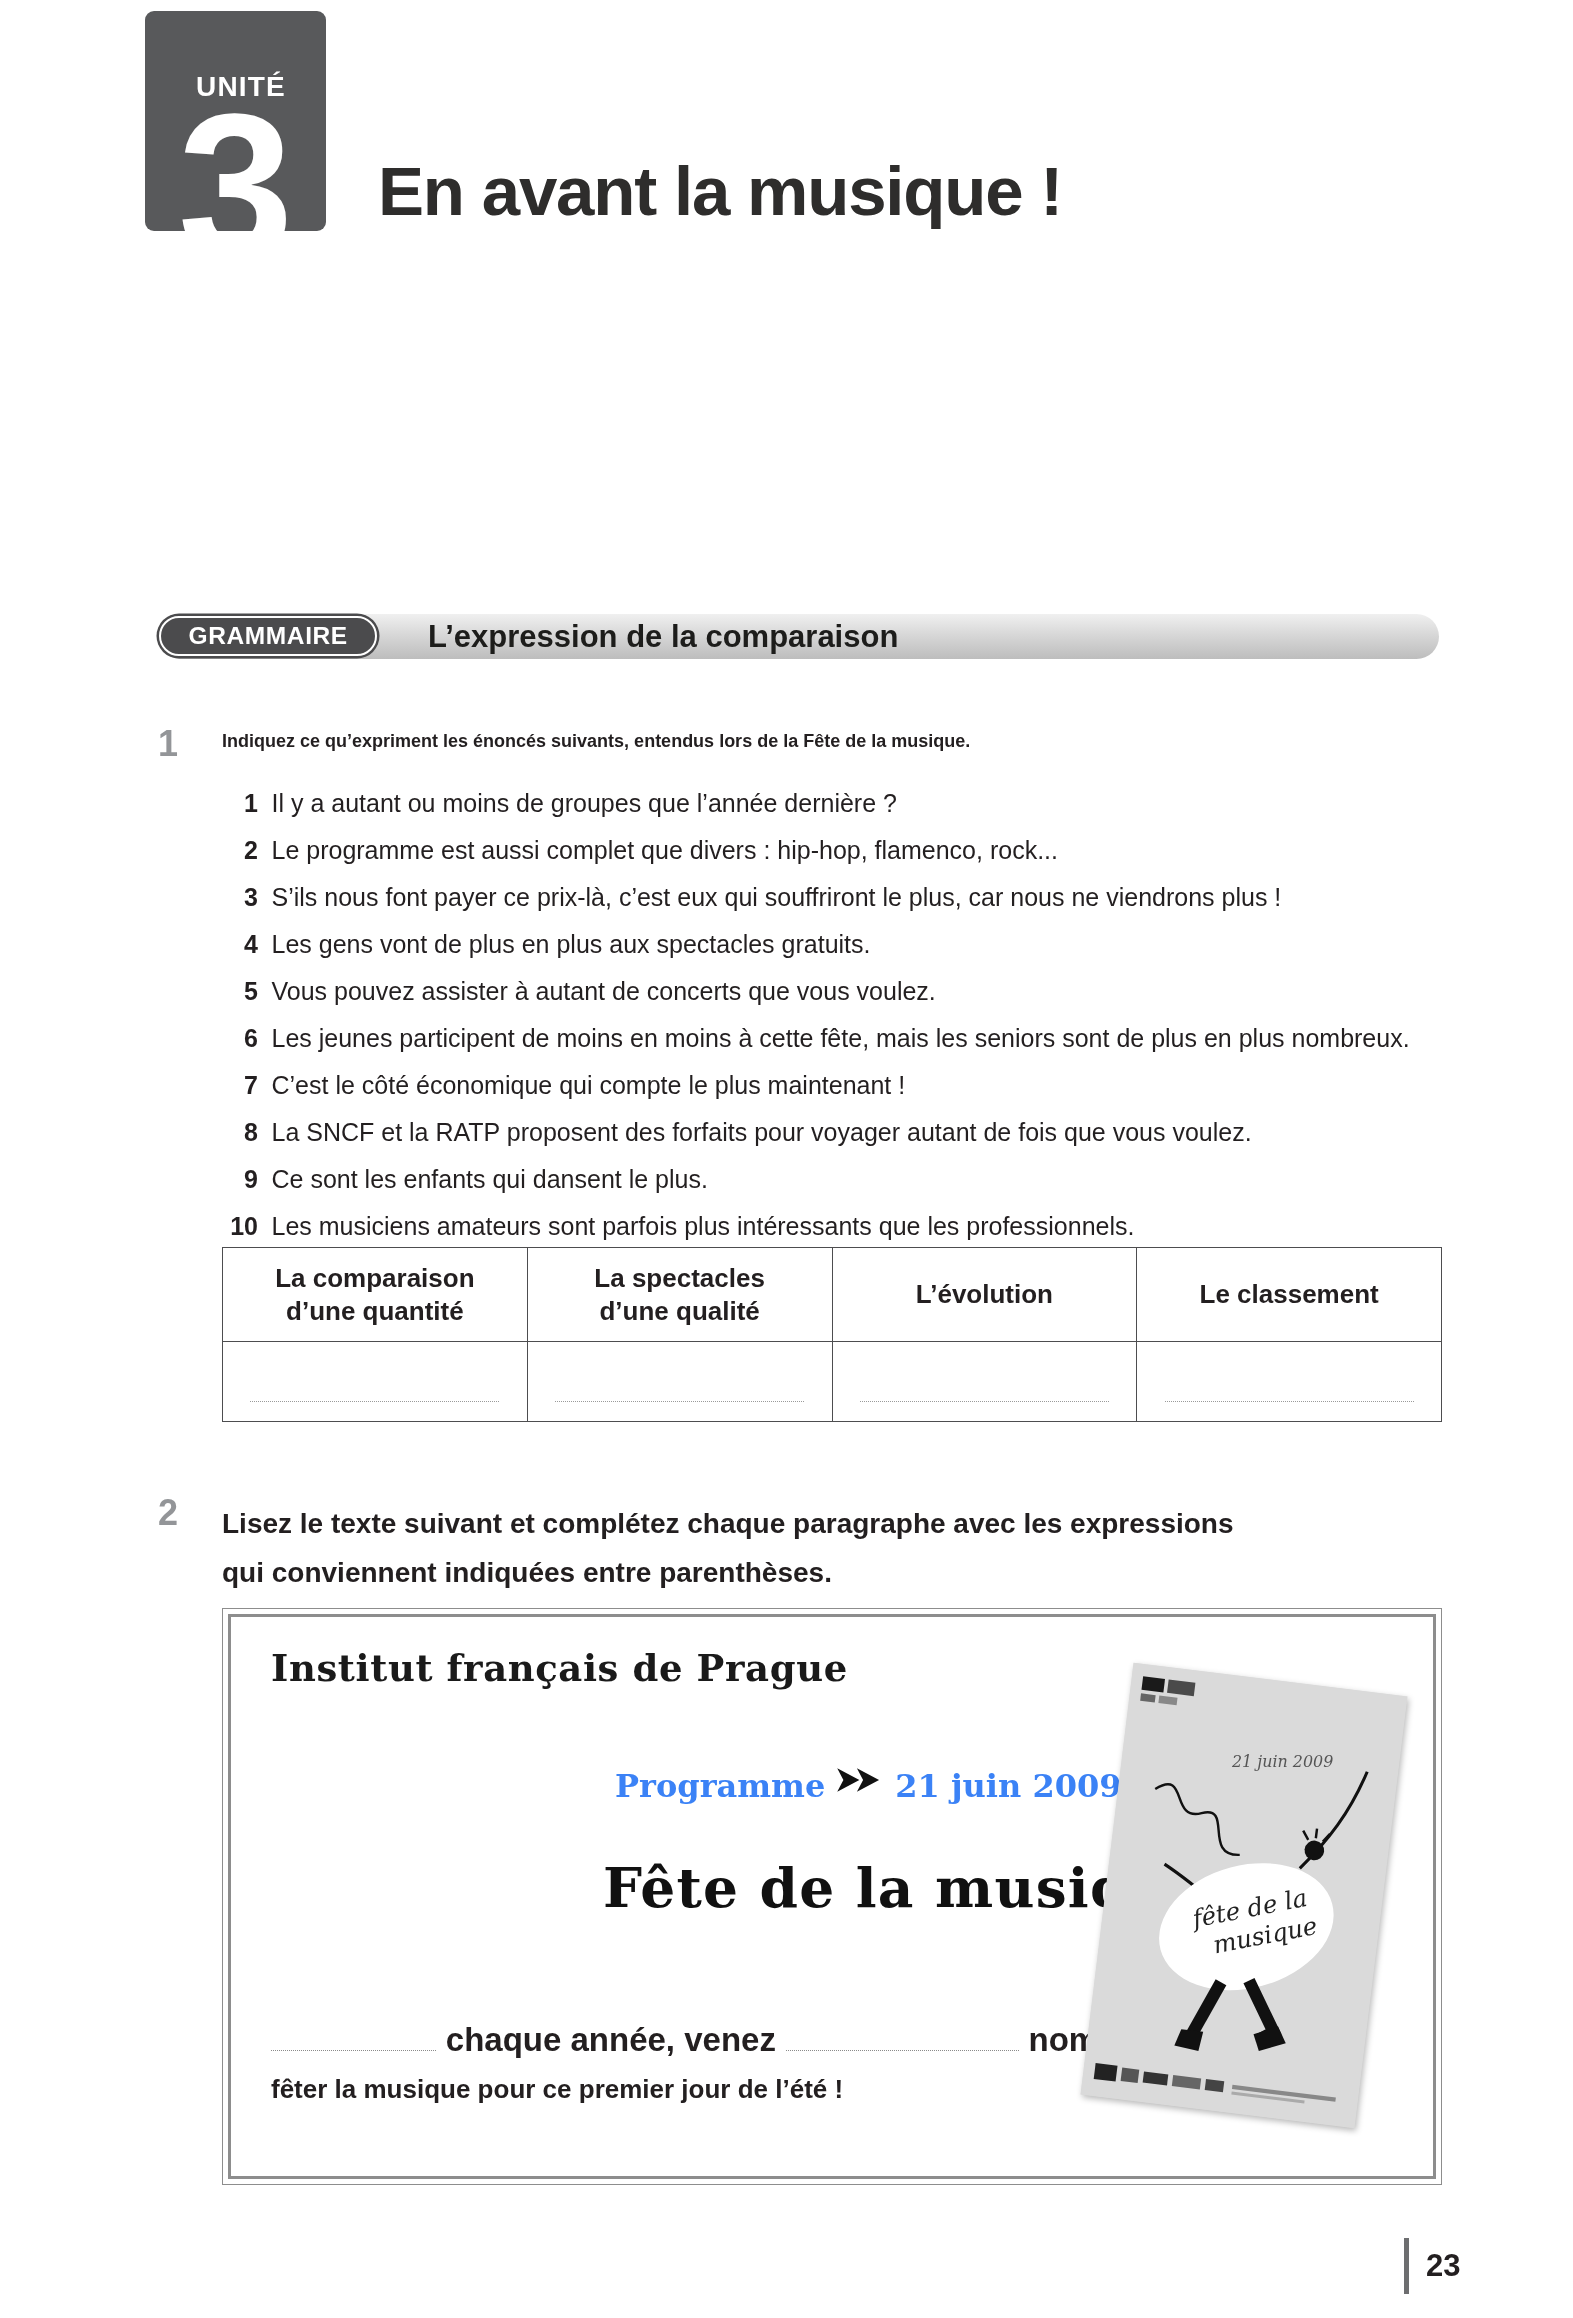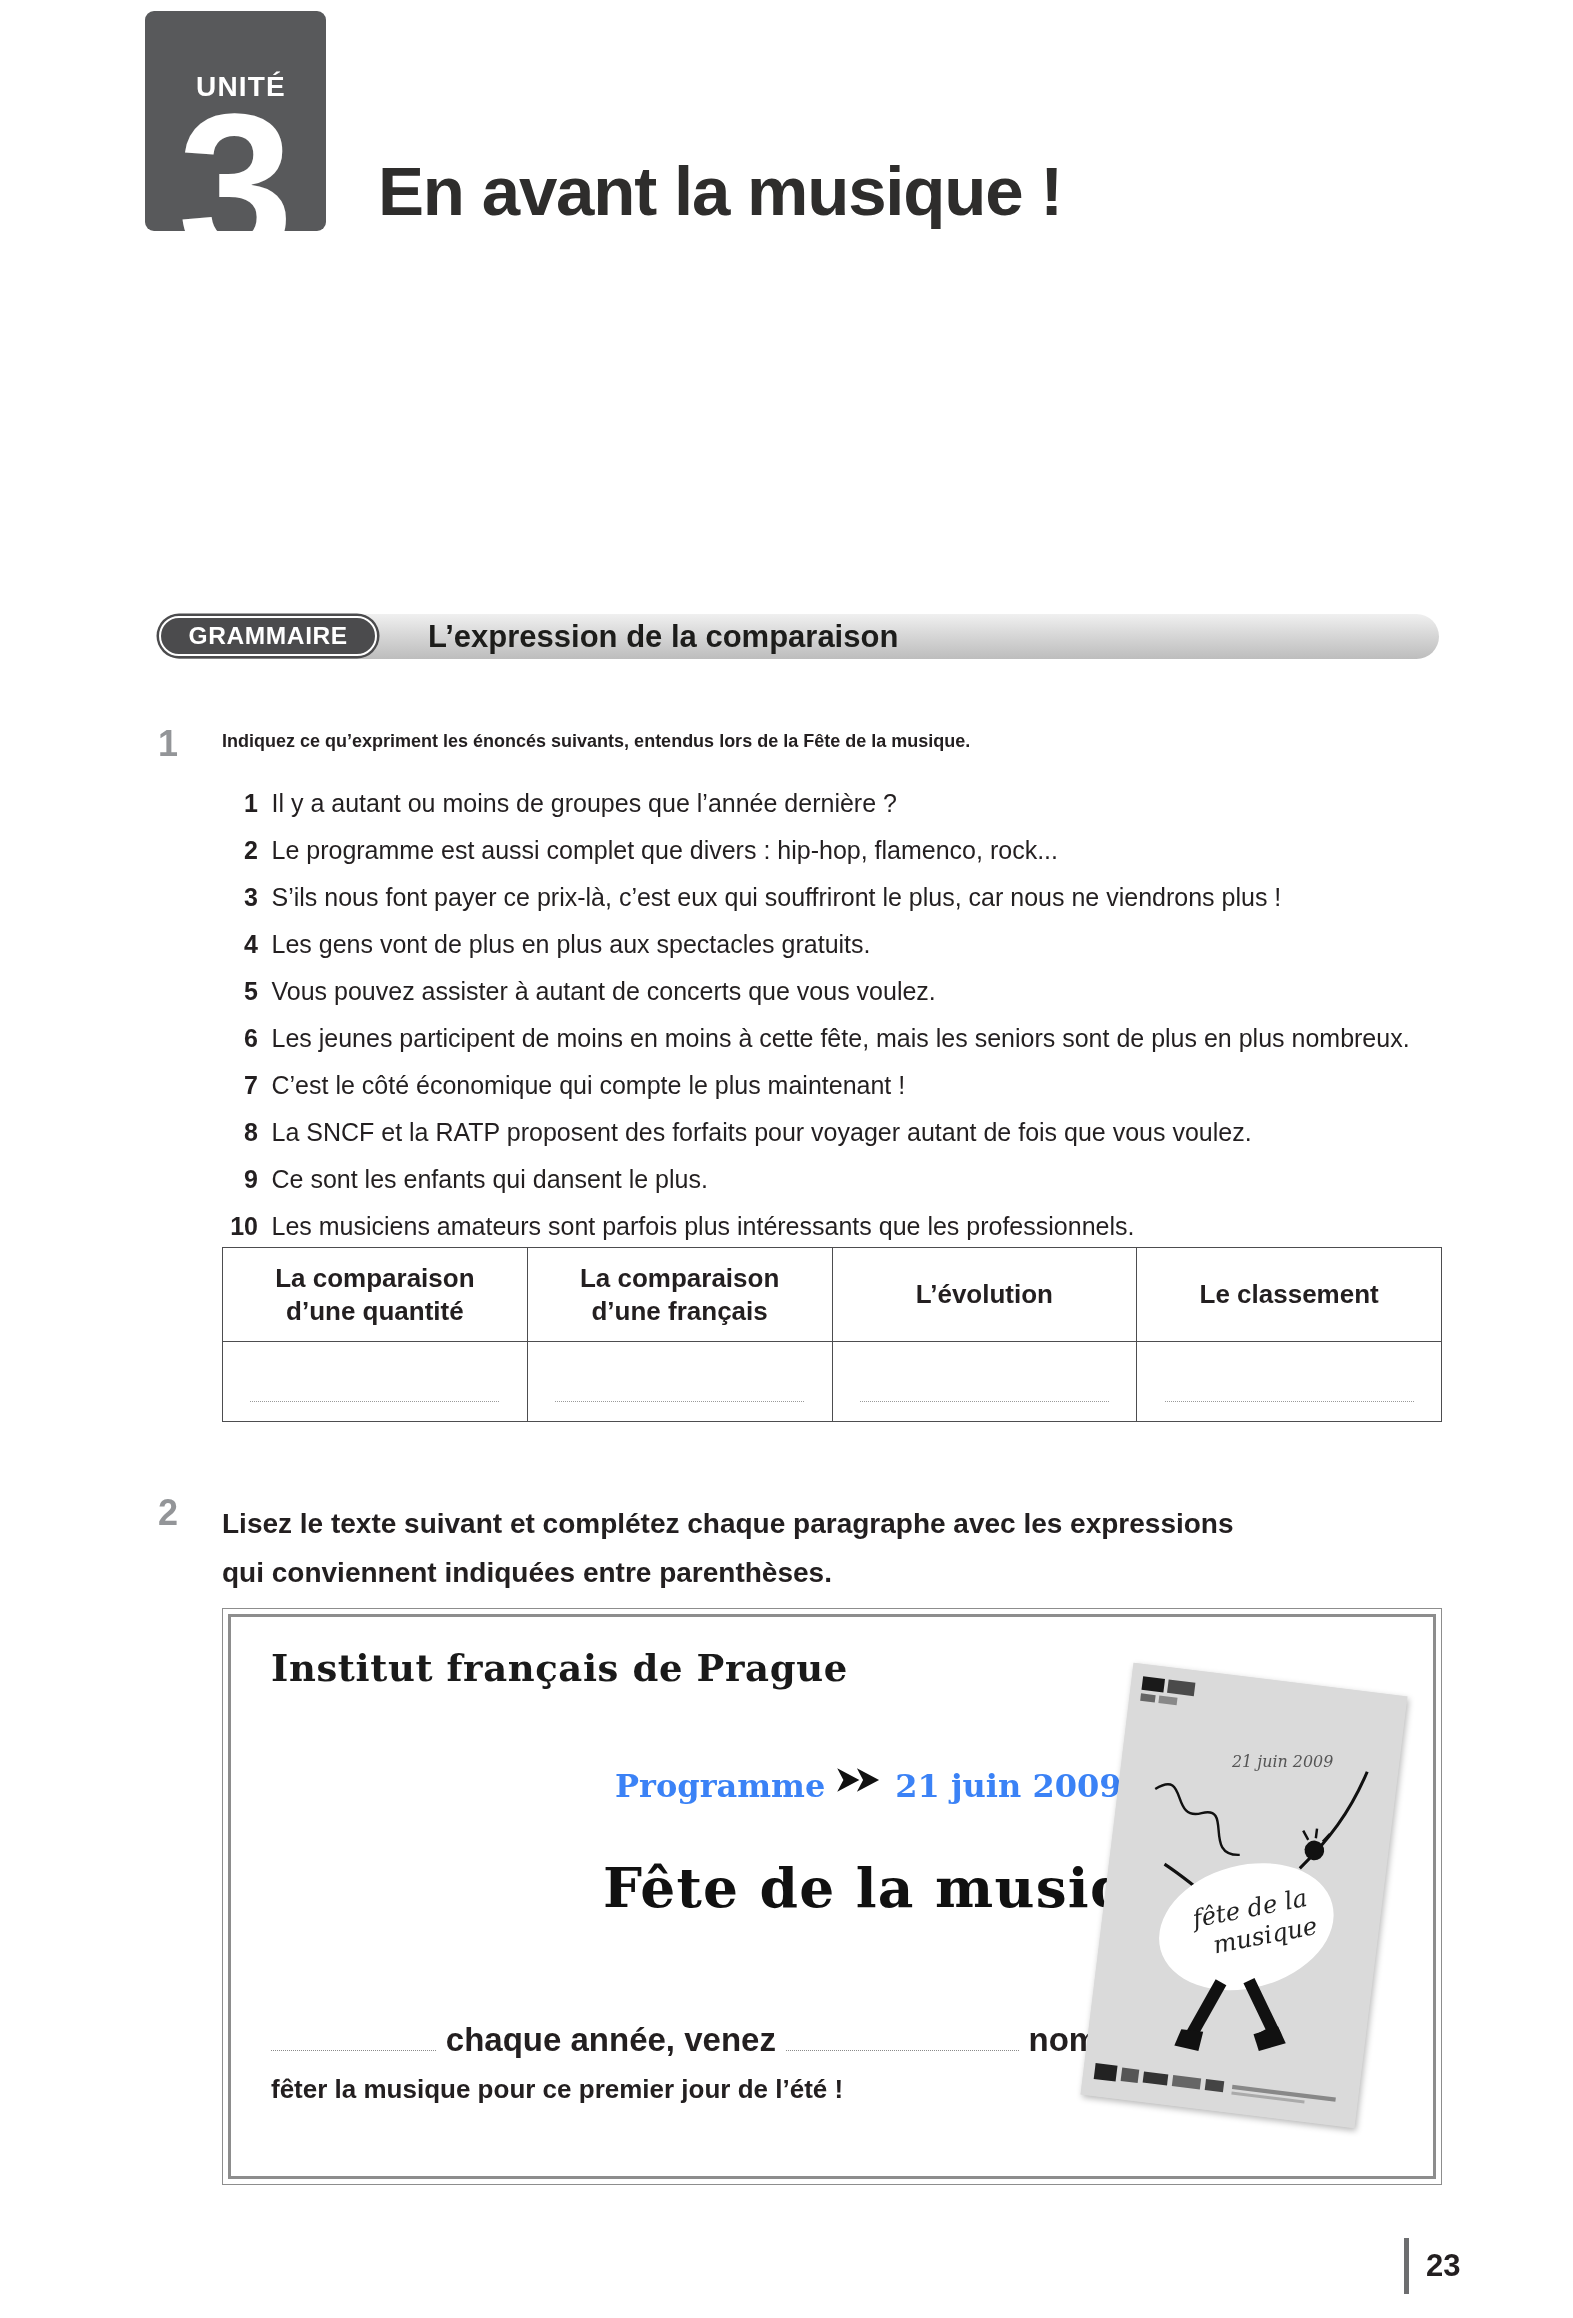--- a/index.html
+++ b/index.html
@@ -213,21 +213,21 @@
     <div class="item">
       <span class="item-num">10</span>
       <span class="item-text">Les musiciens amateurs sont parfois plus intéressants que les professionnels.</span>
     </div>
   </div>
 
   <table class="comp-table">
     <thead>
       <tr>
         <th>La comparaison d’une quantité</th>
-        <th>La comparaison d’une français</th>
+        <th>La spectacles d’une qualité</th>
         <th>L’évolution</th>
         <th>Le classement</th>
       </tr>
     </thead>
     <tbody>
       <tr>
         <td>
             <div class="answer-blank"></div>
           </td>
         <td>

